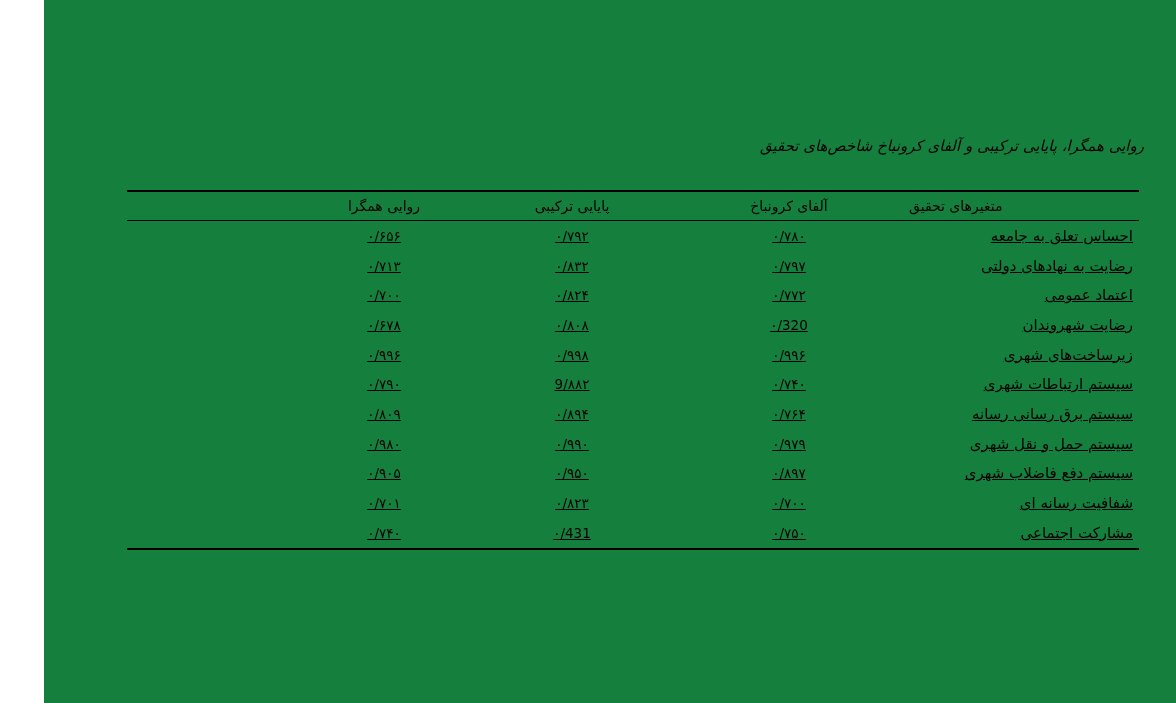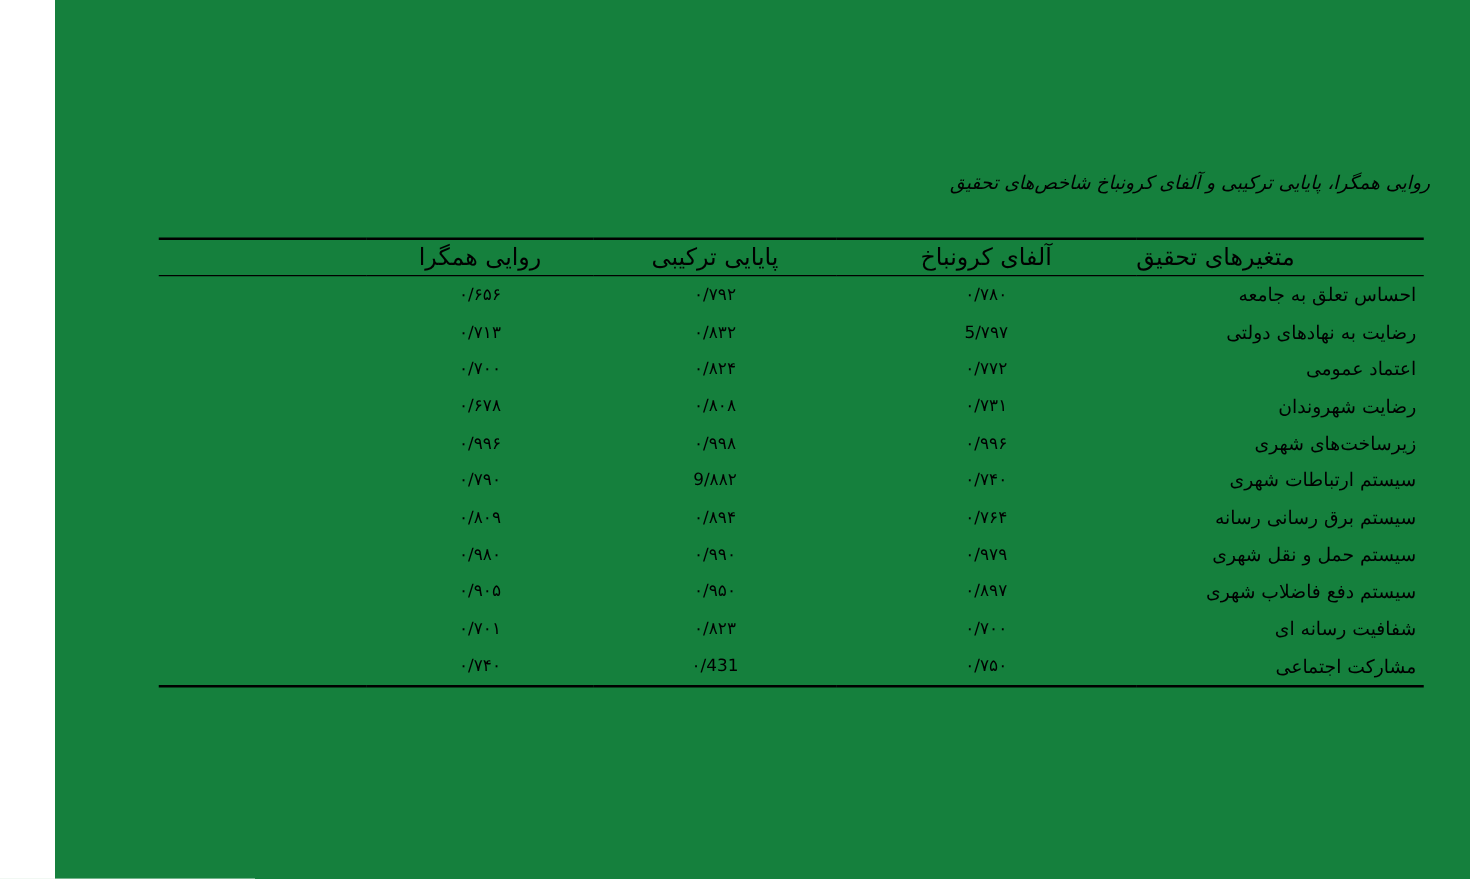--- a/index.html
+++ b/index.html
@@ -40,38 +40,39 @@
     table-layout: fixed;
     direction: rtl;
     border-top: 2px solid #000000;
     border-bottom: 2px solid #000000;
   }
   table.reliability thead tr {
     border-bottom: 1px solid #000000;
   }
   th {
     font-weight: normal;
-    font-size: 19px;
+    font-size: 14px;
     height: 28px;
     padding: 0;
     vertical-align: middle;
     white-space: nowrap;
   }
   th.var-h {
     text-align: left;
     padding-right: 6px;
   }
   th.num-h {
     text-align: center;
   }
   td {
     height: 29.7px;
     padding: 0;
     vertical-align: middle;
     white-space: nowrap;
+    text-decoration: underline;
   }
   td.var {
     text-align: right;
     padding-right: 6px;
     font-size: 15px;
   }
   td.num {
     text-align: center;
     font-size: 13.5px;
   }
@@ -108,35 +109,35 @@
     <tbody>
         <tr>
           <td class="var">احساس تعلق به جامعه</td>
           <td class="num">۰/۷۸۰</td>
           <td class="num">۰/۷۹۲</td>
           <td class="num">۰/۶۵۶</td>
           <td class="num"></td>
         </tr>
         <tr>
           <td class="var">رضایت به نهادهای دولتی</td>
-          <td class="num">5/۷۹۷</td>
+          <td class="num">۰/۷۹۷</td>
           <td class="num">۰/۸۳۲</td>
           <td class="num">۰/۷۱۳</td>
           <td class="num"></td>
         </tr>
         <tr>
           <td class="var">اعتماد عمومی</td>
           <td class="num">۰/۷۷۲</td>
           <td class="num">۰/۸۲۴</td>
           <td class="num">۰/۷۰۰</td>
           <td class="num"></td>
         </tr>
         <tr>
           <td class="var">رضایت شهروندان</td>
-          <td class="num">۰/۷۳۱</td>
+          <td class="num">۰/320</td>
           <td class="num">۰/۸۰۸</td>
           <td class="num">۰/۶۷۸</td>
           <td class="num"></td>
         </tr>
         <tr>
           <td class="var">زیرساخت‌های شهری</td>
           <td class="num">۰/۹۹۶</td>
           <td class="num">۰/۹۹۸</td>
           <td class="num">۰/۹۹۶</td>
           <td class="num"></td>

